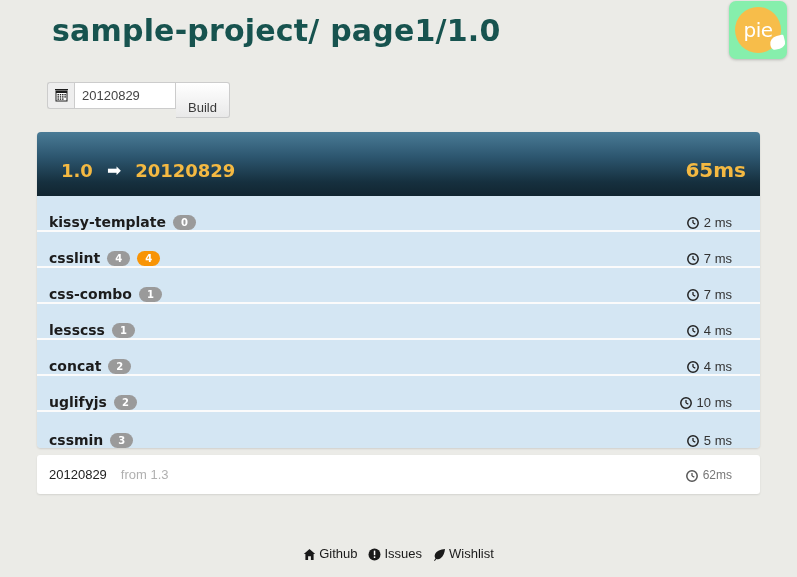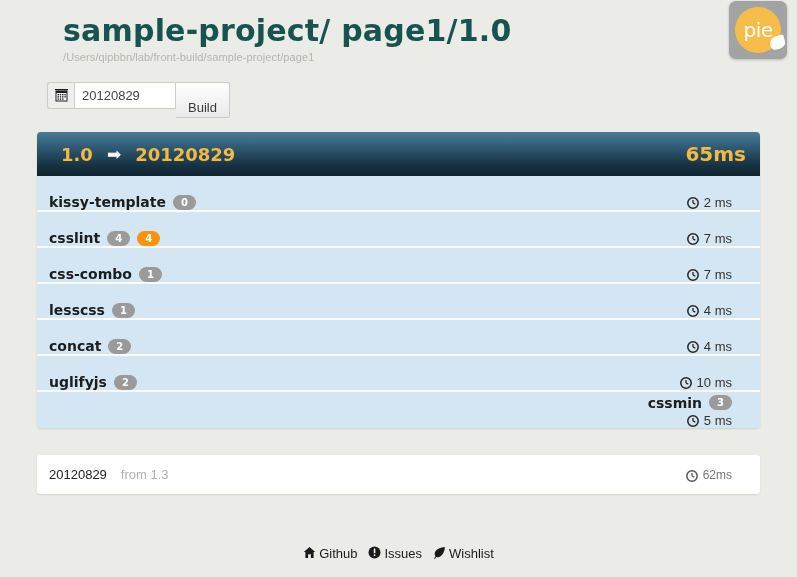--- a/index.html
+++ b/index.html
@@ -17,21 +17,21 @@
     position: relative;
   }
 
   
   .logo-card {
     position: absolute;
     top: 1px;
     right: 10px;
     width: 58px;
     height: 58px;
-    background: #a3a3a3;
+    background: #86efac;
     border-radius: 7px;
     box-shadow: 0 1px 3px rgba(0,0,0,0.22);
     display: flex;
     align-items: center;
     justify-content: center;
   }
   .logo-circle {
     position: relative;
     width: 46px;
     height: 46px;
@@ -58,21 +58,21 @@
     color: #ffffff;
     font-size: 20px;
     line-height: 20px;
     letter-spacing: -0.5px;
     font-family: "DejaVu Sans", sans-serif;
   }
 
   
   .page-head {
     position: absolute;
-    left: 63px;
+    left: 52px;
     top: 12px;
     width: 640px;
   }
   .page-title {
     font-family: "DejaVu Sans", sans-serif;
     font-size: 30px;
     line-height: 38px;
     color: #17534f;
     margin: 0;
     letter-spacing: 0.2px;
@@ -132,25 +132,25 @@
   .card {
     position: absolute;
     left: 37px;
     top: 132px;
     width: 723px;
     border-radius: 4px;
     overflow: hidden;
     box-shadow: 0 1px 2px rgba(0,0,0,0.12);
   }
   .card-head {
-    height: 44px;
+    height: 52px;
     background: linear-gradient(to bottom, #4a7b96 0%, #2d5770 38%, #16303f 78%, #112530 100%);
     display: flex;
     align-items: center;
-    padding: 0 14px 0 24px;
+    padding: 12px 14px 0 24px;
   }
   .head-left { display: flex; align-items: center; gap: 14px; flex: 1; }
   .head-ver {
     color: #f4b942;
     font-size: 18px;
     font-weight: bold;
     font-family: "DejaVu Sans", sans-serif;
   }
   .head-arrow {
     color: #ffffff;
@@ -173,21 +173,21 @@
   
   .task-row {
     height: 36px;
     background: #d4e6f3;
     border-bottom: 2px solid #fbfbfb;
     display: flex;
     align-items: flex-end;
     padding: 0 28px 0 12px;
     box-sizing: border-box;
   }
-  .task-row:last-child { border-bottom: none; flex-direction: column; }
+  .task-row:last-child { border-bottom: none; }
   .task-left { display: flex; align-items: center; flex: 1; gap: 7px; }
   .task-name {
     font-size: 14px;
     font-weight: bold;
     color: #1c1c1c;
     font-family: "DejaVu Sans", sans-serif;
   }
   .badge {
     display: inline-block;
     min-width: 9px;
@@ -245,40 +245,39 @@
     top: 546px;
     display: flex;
     justify-content: center;
     align-items: center;
     gap: 11px;
     font-size: 13px;
     color: #222;
   }
   .foot-link {
     display: inline-flex;
-    align-items: flex-start;
+    align-items: flex-end;
     gap: 3px;
     color: #1a1a1a;
     text-decoration: none;
     cursor: pointer;
   }
   svg { display: block; }
 </style>
 </head>
 <body>
 
 <div class="logo-card">
   <div class="logo-circle">
     <span class="logo-text">pie</span>
   </div>
 </div>
 
 <div class="page-head">
   <h1 class="page-title">sample-project/ page1/1.0</h1>
-  <div class="page-subtitle">/Users/qipbbn/lab/front-build/sample-project/page1</div>
 </div>
 
 <div class="build-form">
   <div class="input-addon">
     <svg class="cal-icon" width="13" height="13" viewBox="0 0 13 13">
       <rect x="0.5" y="1.5" width="12" height="11" fill="#1d1d1d"></rect>
       <rect x="1.5" y="4" width="10" height="7.5" fill="#ffffff"></rect>
       <g fill="#1d1d1d">
         <rect x="2.5" y="5" width="1.4" height="1.4"></rect>
           <rect x="4.8" y="5" width="1.4" height="1.4"></rect>

